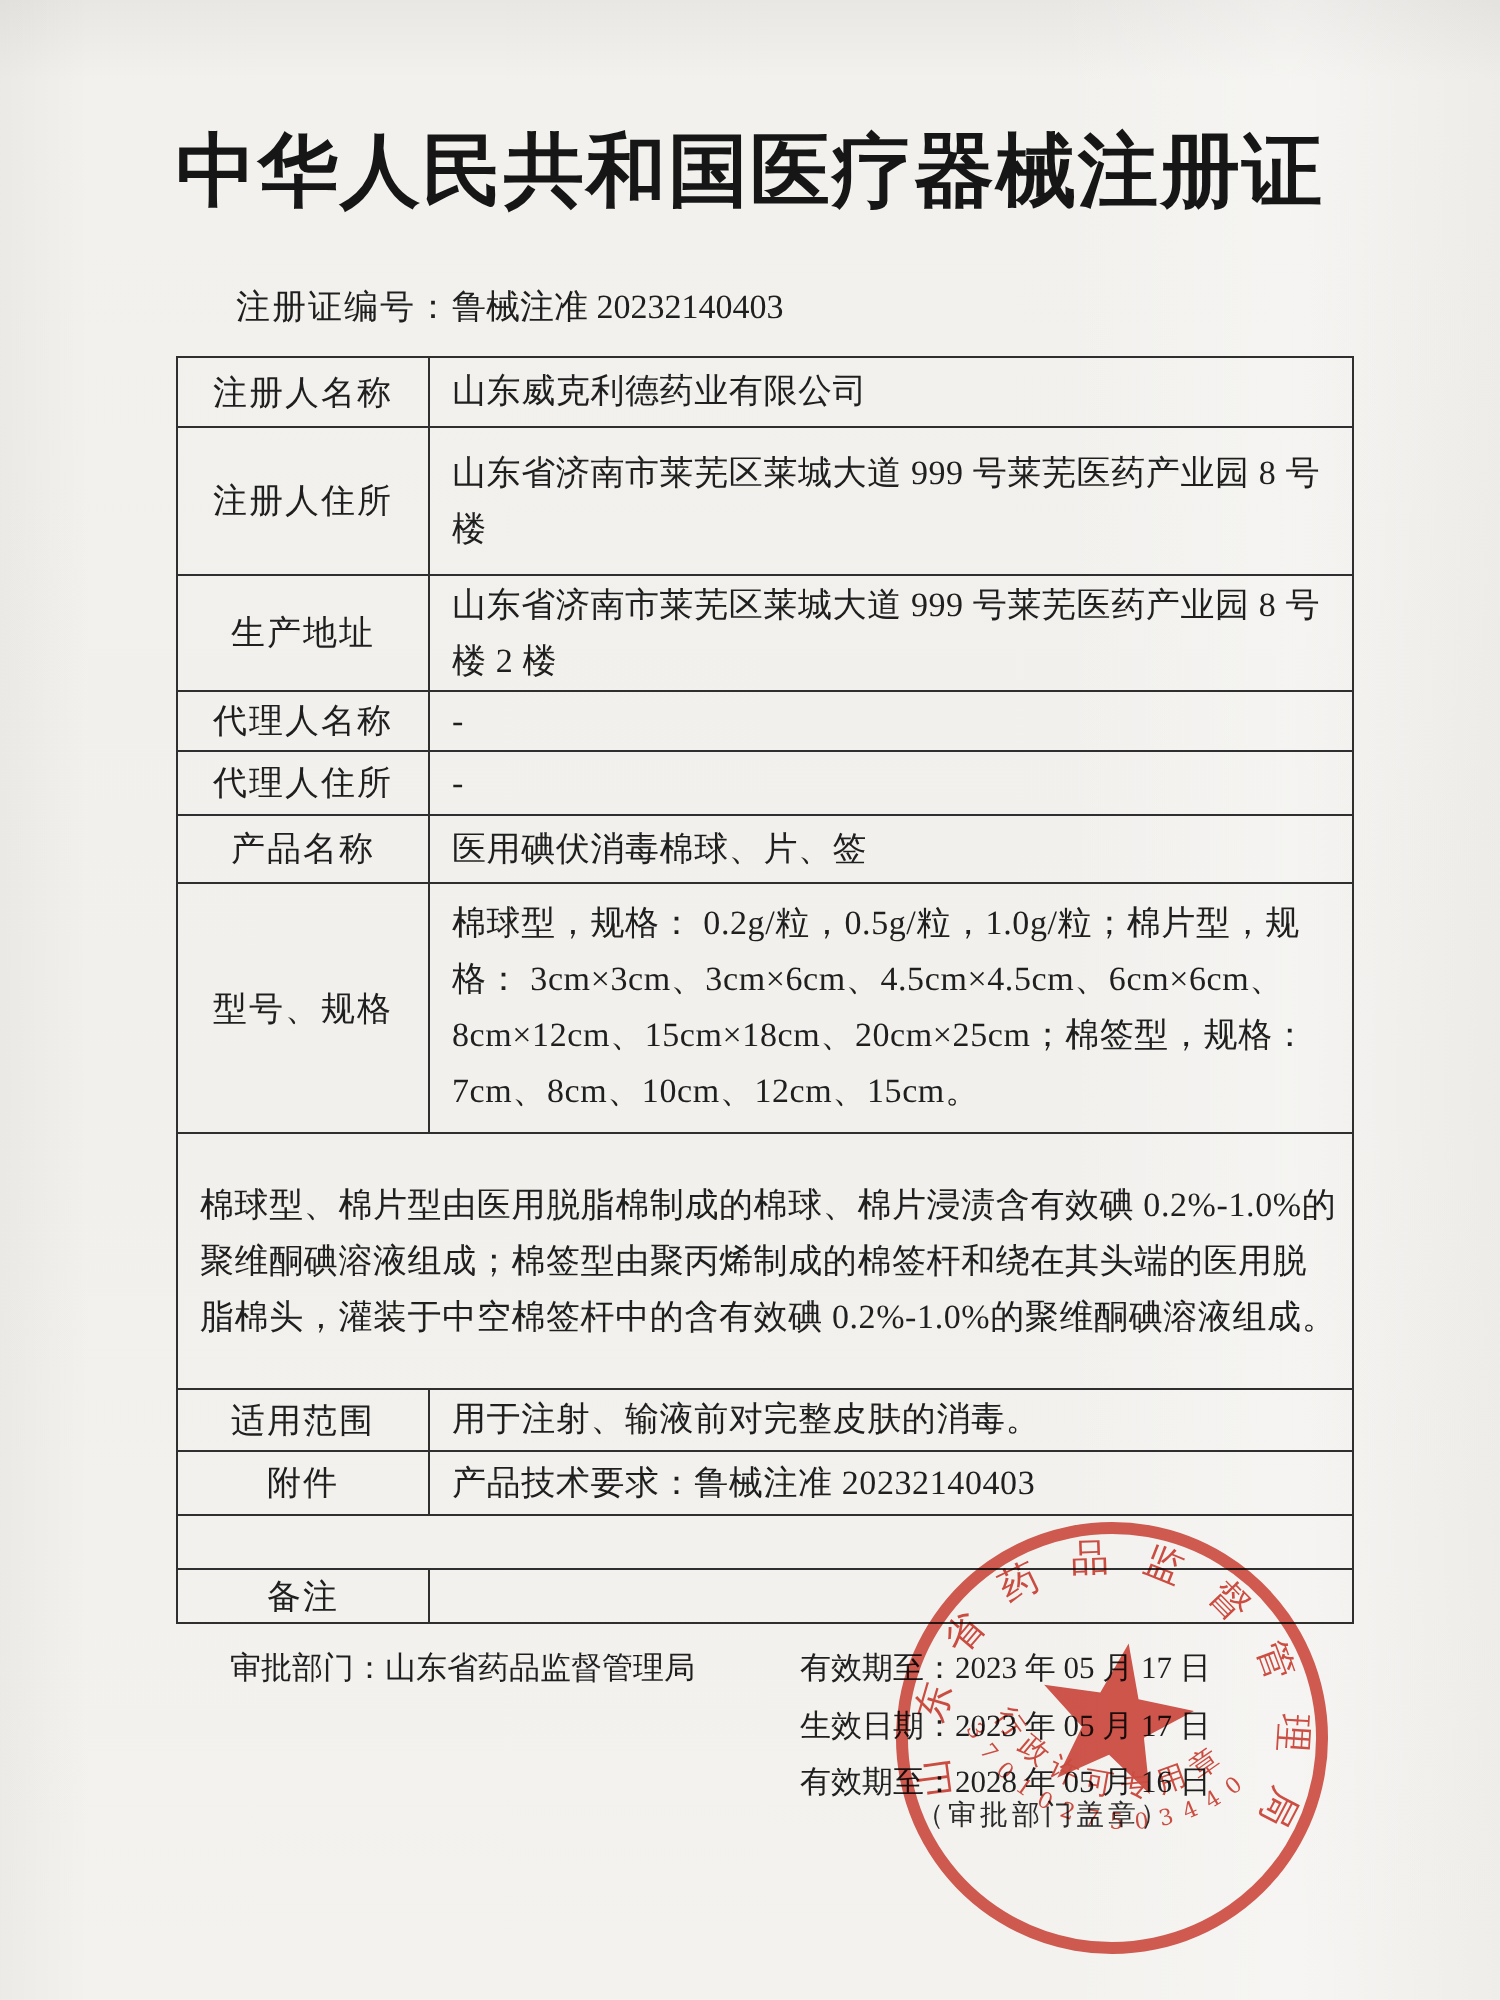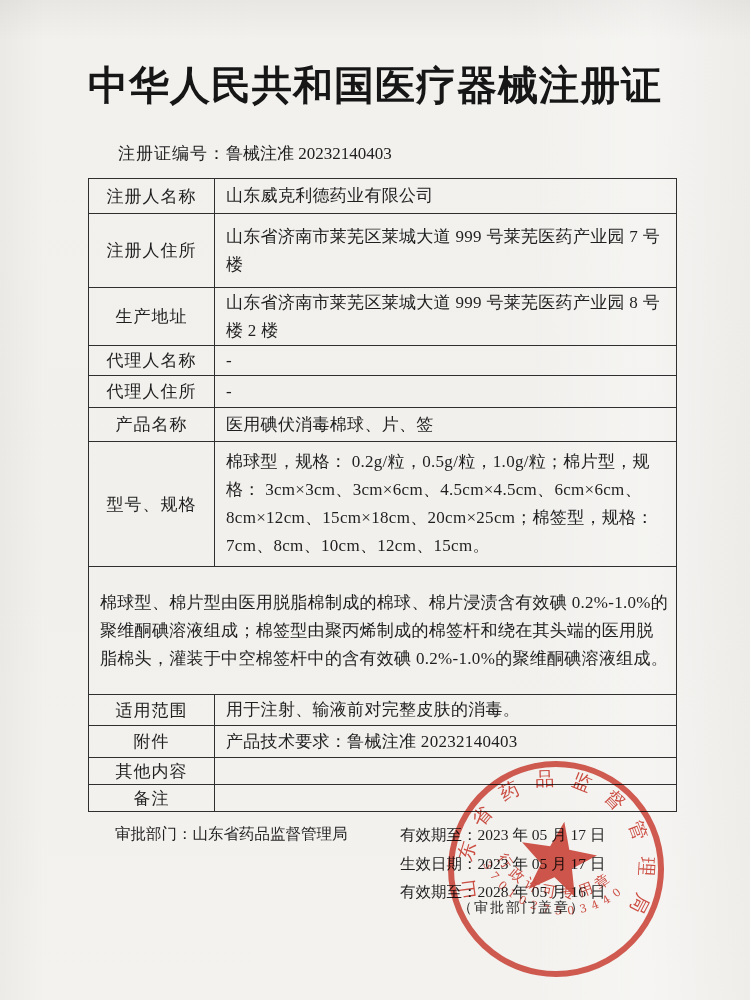--- a/index.html
+++ b/index.html
@@ -52,21 +52,21 @@
   <span class="lbl">注册证编号：</span><span>鲁械注准 20232140403</span>
 </div>
 
 <div class="tbl">
   <div class="row" style="height:34px">
     <div class="cl">注册人名称</div>
     <div class="cv">山东威克利德药业有限公司</div>
   </div>
   <div class="row" style="height:74px">
     <div class="cl">注册人住所</div>
-    <div class="cv">山东省济南市莱芜区莱城大道 999 号莱芜医药产业园 7 号楼</div>
+    <div class="cv">山东省济南市莱芜区莱城大道 999 号莱芜医药产业园 8 号楼</div>
   </div>
   <div class="row" style="height:58px">
     <div class="cl">生产地址</div>
     <div class="cv">山东省济南市莱芜区莱城大道 999 号莱芜医药产业园 8 号楼 2 楼</div>
   </div>
   <div class="row" style="height:30px">
     <div class="cl">代理人名称</div>
     <div class="cv">-</div>
   </div>
   <div class="row" style="height:32px">
@@ -86,21 +86,20 @@
   </div>
   <div class="row" style="height:31px">
     <div class="cl">适用范围</div>
     <div class="cv">用于注射、输液前对完整皮肤的消毒。</div>
   </div>
   <div class="row" style="height:32px">
     <div class="cl">附件</div>
     <div class="cv">产品技术要求：鲁械注准 20232140403</div>
   </div>
   <div class="row" style="height:27px">
-    <div class="cl">其他内容</div>
     <div class="cv"></div>
   </div>
   <div class="row" style="height:27px">
     <div class="cl">备注</div>
     <div class="cv"></div>
   </div>
 </div>
 
 <div class="footer-dept">
   <span>审批部门：</span><span>山东省药品监督管理局</span>

